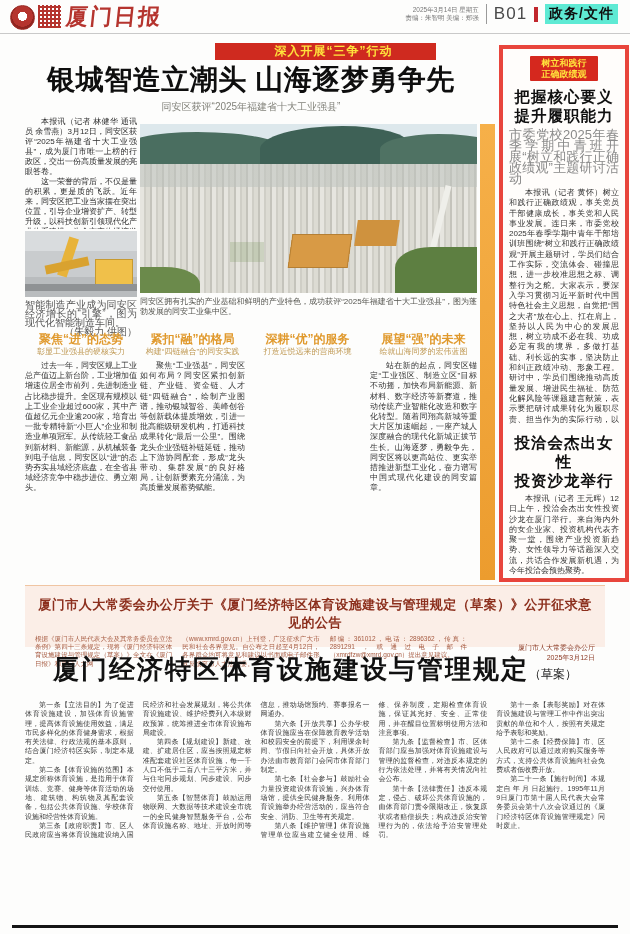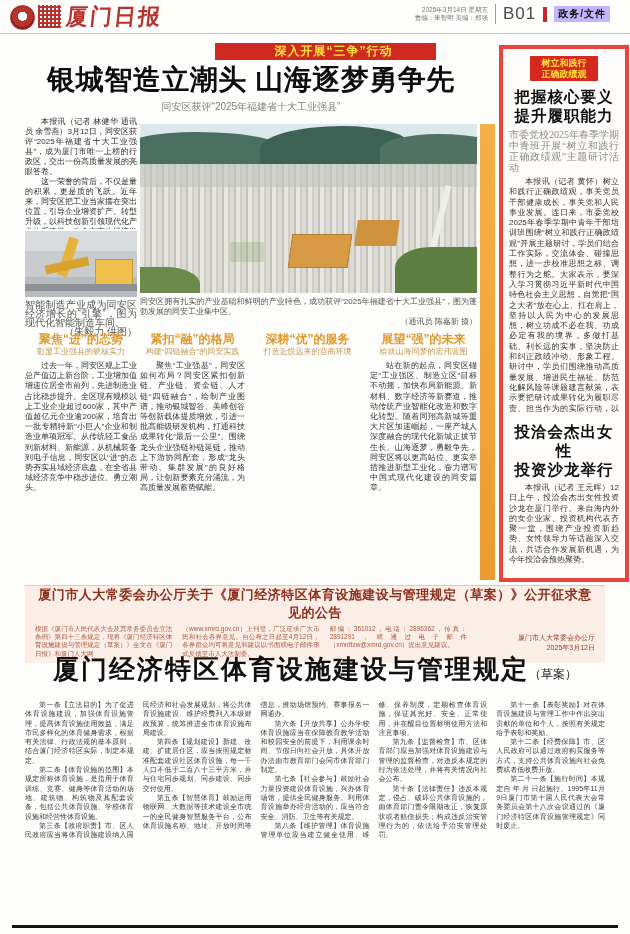--- a/index.html
+++ b/index.html
@@ -8,26 +8,26 @@
   .abs{position:absolute;}
   
   .emblem{left:10px;top:5px;width:23px;height:23px;border-radius:50%;
     background:radial-gradient(circle at 50% 45%, #fff 0 26%, #b5342e 27% 60%, #8f241f 61% 100%);
     border:1px solid #9c2c26;}
   .qr{left:38px;top:5px;width:23px;height:23px;
     background-image:repeating-linear-gradient(0deg,#b5342e 0 2px,transparent 2px 4px),
                      repeating-linear-gradient(90deg,#b5342e 0 2px,#fff 2px 4px);}
   .brand{left:66px;top:2px;font-family:"Liberation Serif", serif;font-weight:bold;
     font-size:22px;color:#b5342e;transform:skewX(-6deg);letter-spacing:2px;}
-  .head-right{right:20px;top:4px;display:flex;align-items:center;gap:7px;}
+  .head-right{right:12px;top:4px;display:flex;align-items:center;gap:7px;}
   .dates{font-size:6.5px;line-height:8.5px;color:#787878;text-align:right;white-space:pre-line;}
   .vdiv{width:1px;height:20px;background:#9a9a9a;}
   .pageno{font-size:17px;color:#4a4a4a;letter-spacing:1px;}
   .redbar{width:4px;height:15px;background:#c1272d;}
-  .section-label{background:#c4b5fd;color:#0f0f0f;font-weight:bold;font-size:10px;
+  .section-label{background:#5eead4;color:#0f0f0f;font-weight:bold;font-size:14px;
     padding:1px 4px;letter-spacing:1px;}
   .head-rule{left:0;right:0;top:33px;height:1px;background:#c9c9c9;}
   
   .banner{left:215px;top:43px;width:205px;height:17px;background:#cf2a1f;color:#ffe23c;
     font-size:12px;font-weight:bold;text-align:center;line-height:17px;letter-spacing:1px;padding-left:16px;}
   .headline{left:25px;top:61px;width:452px;text-align:center;font-size:28px;font-weight:900;
     color:#0e0e0e;letter-spacing:0.5px;white-space:nowrap;}
   .subtitle{left:25px;top:100px;width:452px;text-align:center;font-size:10px;color:#82827a;}
   .intro{left:25px;top:117px;width:112px;height:112px;overflow:hidden;font-size:8px;
     line-height:10px;text-align:justify;color:#2d2d2d;}
@@ -74,28 +74,28 @@
   .sc-head{font-size:12px;font-weight:bold;color:#e0992c;text-align:center;line-height:14px;}
   .sc-sub{font-size:8px;color:#c09a55;text-align:center;line-height:10px;margin-top:1px;}
   .sc-body{margin-top:4px;font-size:8px;line-height:10.2px;text-align:justify;color:#333;height:216px;overflow:hidden;}
   
   .sidebar{left:499px;top:45px;width:130px;height:537px;border:4px solid #e8453c;
     box-sizing:border-box;background:#fffdfb;padding:5px 6px;overflow:hidden;}
   .badge{width:68px;margin:2px auto 6px;background:#d5281e;color:#ffe23c;font-size:9px;
     font-weight:bold;text-align:center;line-height:10.5px;padding:2px 0;border-radius:1px;}
   .sb-title{font-family:"Liberation Serif", serif;font-size:15.5px;font-weight:bold;
     color:#101010;text-align:center;line-height:19px;letter-spacing:1px;}
-  .sb-subhead{margin-top:4px;font-size:10px;line-height:11px;color:#8a8a8a;text-align:justify;font-family:Liberation Serif, serif;}
+  .sb-subhead{margin-top:4px;font-size:13px;line-height:11px;color:#8a8a8a;text-align:justify;}
   .sb-body{margin-top:4px;font-size:8px;line-height:10.3px;text-align:justify;color:#333;overflow:hidden;}
   .sb-body1{height:237px;}
   .sb-body2{height:106px;}
   .sb-title2{margin-top:8px;}
   
-  .announcement{left:25px;top:585px;width:580px;height:78px;background:#fbeee7;
-    border-top:1px solid #f0c5a2;box-sizing:border-box;padding:0 10px 3px;}
+  .announcement{left:25px;top:585px;width:580px;height:62px;background:#fbeee7;
+    border-top:1px solid #f0c5a2;box-sizing:border-box;padding:10px 10px 3px;}
   .ann-title{font-size:13px;font-weight:bold;color:#8c2f1d;text-align:center;letter-spacing:0.5px;}
   .ann-cols{display:flex;gap:10px;margin-top:3px;}
   .ann-col{flex:1;font-size:6.5px;line-height:8.2px;color:#a65a40;text-align:justify;overflow:hidden;height:34px;}
   .ann-sign{width:118px;font-size:7px;line-height:10px;color:#8c3a24;text-align:right;padding-top:8px;}
   
   .reg-title{left:25px;top:652px;width:580px;text-align:center;font-size:26px;font-weight:900;
     color:#111;letter-spacing:2px;white-space:nowrap;}
   .reg-suffix{font-size:12px;font-weight:normal;letter-spacing:0;color:#222;}
   .reg-body{left:25px;top:700px;width:580px;height:219px;column-count:5;column-gap:9px;
     font-size:7px;line-height:9.3px;color:#3a3a3a;text-align:justify;overflow:hidden;}
@@ -145,21 +145,20 @@
   <div class="city"></div>
   <div class="b-orange1"></div>
   <div class="b-orange2"></div>
   <div class="road"></div>
   <div class="b-green1"></div>
   <div class="b-green2"></div>
   <div class="b-green3"></div>
 </div>
 <div class="abs photo-caption">
   <span>同安区拥有扎实的产业基础和鲜明的产业特色，成功获评“2025年福建省十大工业强县”，图为蓬勃发展的同安工业集中区。</span>
-  <div class="photo-credit">（通讯员 陈嘉新 摄）</div>
 </div>
 
 <div class="abs orange-stripe"></div>
 
 <div class="abs subcol sc1">
   <div class="sc-head">聚焦“进”的态势</div>
   <div class="sc-sub">彰显工业强县的硬核实力</div>
   <div class="sc-body body">
       <p>过去一年，同安区规上工业总产值迈上新台阶，工业增加值增速位居全市前列，先进制造业占比稳步提升。全区现有规模以上工业企业超过600家，其中产值超亿元企业逾200家，培育出一批专精特新“小巨人”企业和制造业单项冠军。从传统轻工食品到新材料、新能源，从机械装备到电子信息，同安区以“进”的态势夯实县域经济底盘，在全省县域经济竞争中稳步进位、勇立潮头。</p>
     </div>

